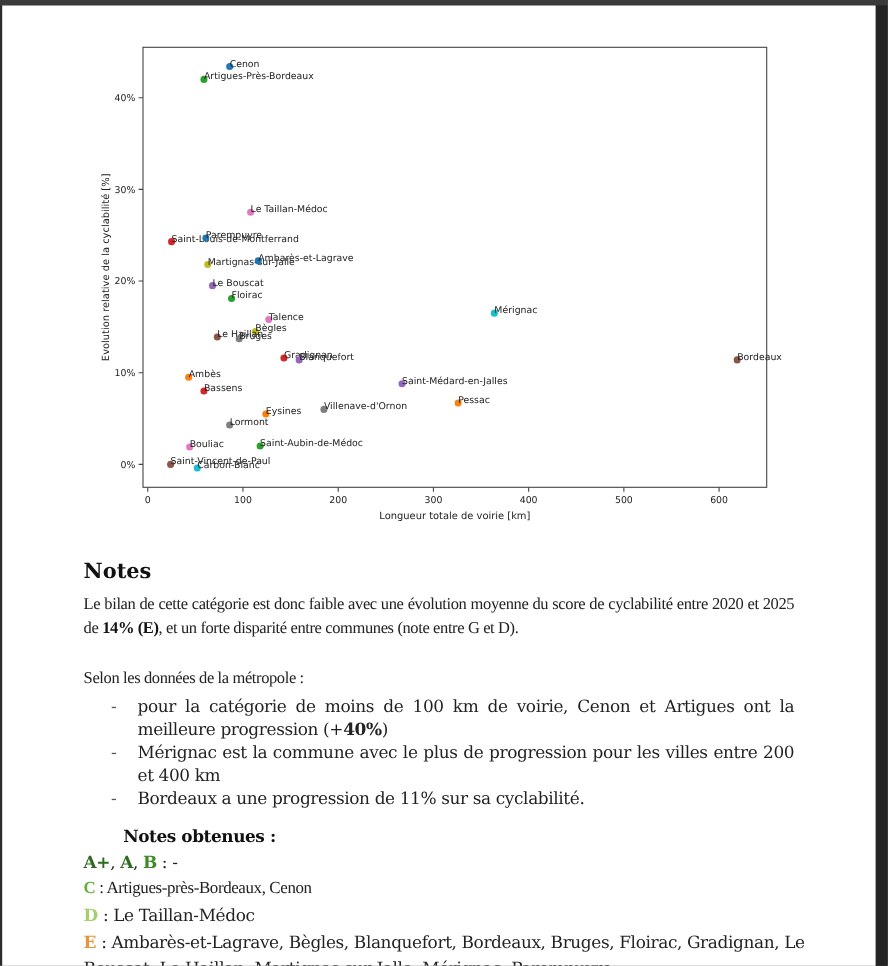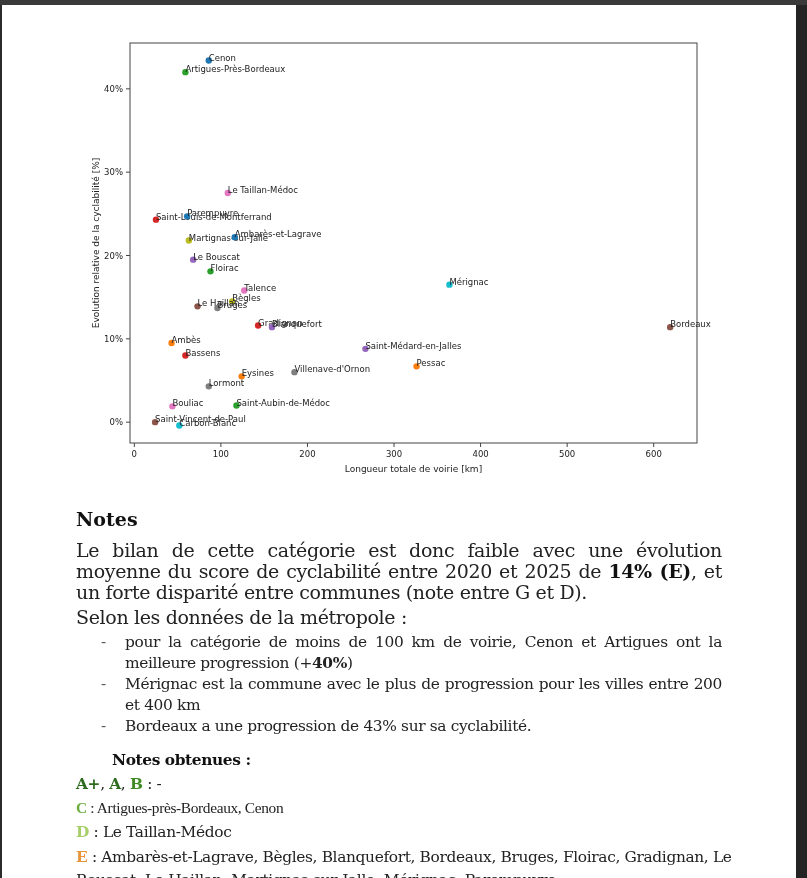--- a/index.html
+++ b/index.html
@@ -4,21 +4,21 @@
 <style>
   html, body { margin:0; padding:0; }
   body { width:807px; height:878px; overflow:hidden; background:#2b2b2b; position:relative; font-family:"DejaVu Sans", sans-serif; }
   .topbar { position:absolute; left:0; top:0; width:807px; height:5px; background:#3a3a3a; }
   .page { position:absolute; left:2px; top:5px; width:794px; height:873px; background:#ffffff; overflow:hidden; }
   .rightedge { position:absolute; left:796px; top:5px; width:11px; height:873px; background:#242424; }
   svg.chart { position:absolute; left:0; top:0; }
   .chart text { font-family:"DejaVu Sans", sans-serif; fill:#222; }
   .doc { position:absolute; left:74px; top:500px; width:646px; font-family:"DejaVu Serif", serif; color:#222; }
   .h2 { font-family:"DejaVu Serif", serif; font-weight:bold; font-size:19px; color:#111; margin:0; position:absolute; top:0; left:0; }
-  .para { position:absolute; font-size:19px; line-height:21px; text-align:justify; letter-spacing:-0.35px; width:646px; left:0; }
+  .para { position:absolute; font-size:15px; line-height:21px; text-align:justify; letter-spacing:-0.35px; width:646px; left:0;font-family:Liberation Serif, serif; }
   .para b { color:#111; }
   ul.bul { list-style:none; margin:0; padding:0; position:absolute; left:0; width:646px; font-size:15.4px; line-height:21px; letter-spacing:-0.35px; }
   ul.bul li { position:relative; padding-left:49px; text-align:justify; }
   ul.bul li .dash { position:absolute; left:25px; top:0; color:#555; }
   .notes-title { position:absolute; left:0; font-weight:bold; font-size:15.4px; letter-spacing:-0.4px; color:#111; }
   .grade-line { position:absolute; left:0; font-size:15.4px; letter-spacing:-0.35px; white-space:nowrap; }
   .grade { font-weight:bold; }
 </style>
 </head>
 <body>
@@ -177,21 +177,21 @@
 
   <div class="doc">
     <div class="h2" style="top:3px;">Notes</div>
     <div class="para" style="top:35px;">
       <span>Le bilan de cette catégorie est donc faible avec une évolution moyenne du score de cyclabilité entre 2020 et 2025 de </span><b>14% (E)</b><span>, et un forte disparité entre communes (note entre G et D).</span>
     </div>
     <div class="para" style="top:102px;">Selon les données de la métropole :</div>
     <ul class="bul" style="top:127px;">
       <li><span class="dash">-</span><span>pour la catégorie de moins de 100 km de voirie, Cenon et Artigues ont la meilleure progression (+</span><b>40%</b><span>)</span></li>
       <li><span class="dash">-</span><span>Mérignac est la commune avec le plus de progression pour les villes entre 200 et 400 km</span></li>
-      <li><span class="dash">-</span><span>Bordeaux a une progression de 43% sur sa cyclabilité.</span></li>
+      <li><span class="dash">-</span><span>Bordeaux a une progression de 11% sur sa cyclabilité.</span></li>
     </ul>
     <div class="notes-title" style="top:246px;margin-left:36px;">Notes obtenues :</div>
     <div id="grades">
         <div class="grade-line" style="top: 270px;"><span class="grade" style="color: rgb(46, 107, 31);">A+</span><span>, </span><span class="grade" style="color: rgb(46, 107, 31);">A</span><span>, </span><span class="grade" style="color: rgb(63, 138, 36);">B</span><span> : -</span></div>
         <div class="grade-line" style="top: 294px; font-family: Liberation Serif, serif;"><span class="grade" style="color: rgb(106, 173, 61);">C</span><span> : Artigues-près-Bordeaux, Cenon</span></div>
         <div class="grade-line" style="top: 318px; text-align: right;"><span class="grade" style="color: rgb(166, 207, 106);">D</span><span> : Le Taillan-Médoc</span></div>
         <div class="grade-line" style="top: 343px;"><span class="grade" style="color: rgb(232, 148, 58);">E</span><span> : Ambarès-et-Lagrave, Bègles, Blanquefort, Bordeaux, Bruges, Floirac, Gradignan, Le</span></div>
         <div class="grade-line" style="top: 366px;"><span>Bouscat, Le Haillan, Martignas-sur-Jalle, Mérignac, Parempuyre,</span></div>
       </div>
   </div>

